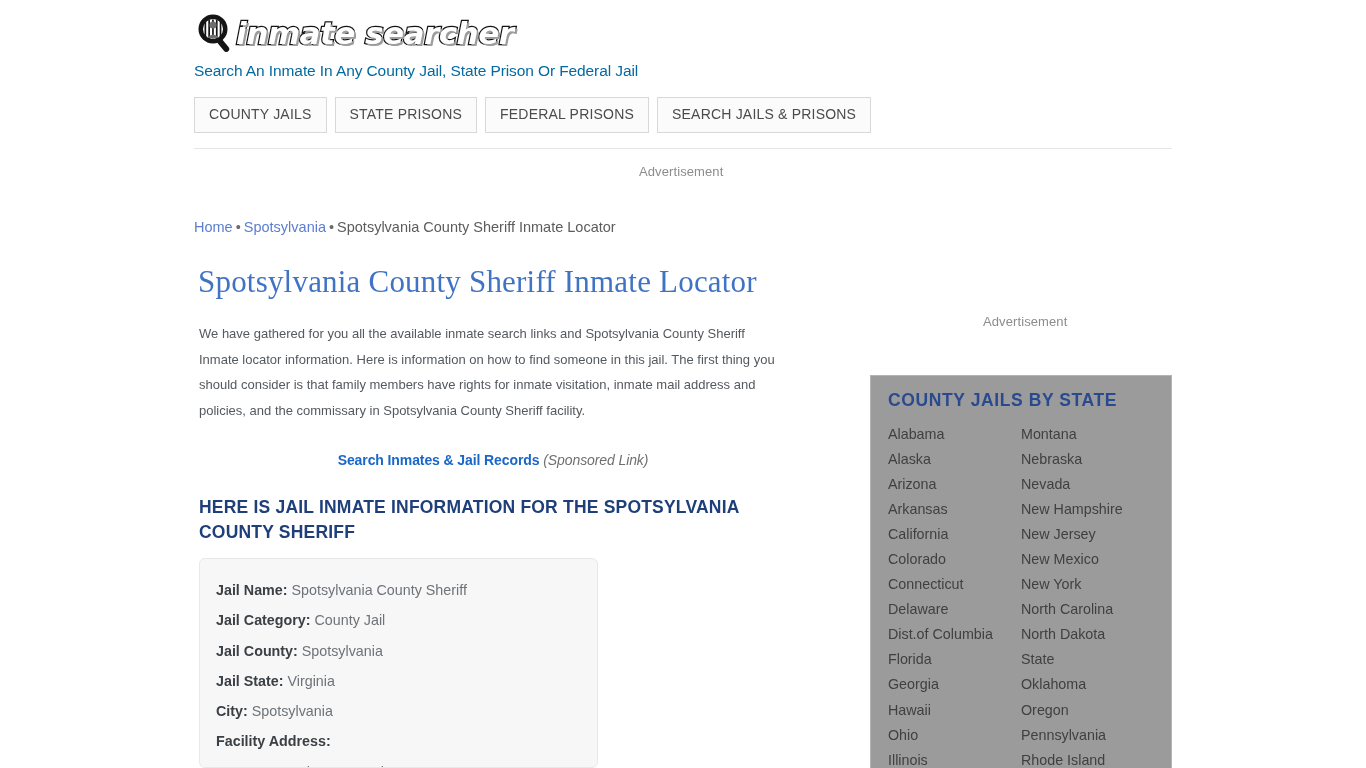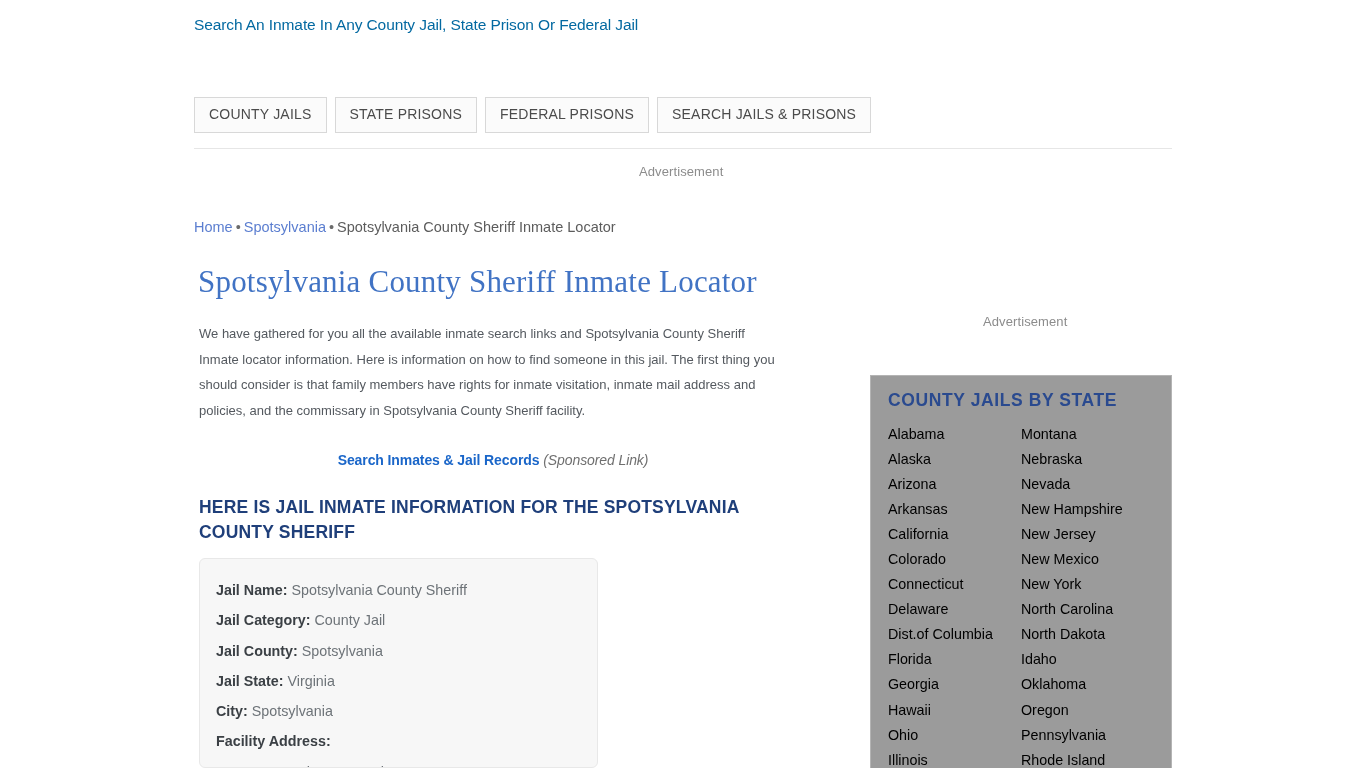--- a/index.html
+++ b/index.html
@@ -222,33 +222,52 @@
     display: flex;
     margin-top: 11px;
   }
   .state-col {
     display: flex;
     flex-direction: column;
   }
   .state-col.left { width: 133px; padding-left: 17px; }
   .state-col.right { padding-left: 0px; }
   .state-link {
-    color: #000000;
+    color: #404040;
     font-size: 14.3px;
     text-decoration: none;
     line-height: 25.05px;
     white-space: nowrap;
   }
 </style>
 </head>
 <body>
 
 <div class="page">
 
   <div class="header">
+    <div class="logo-row">
+      <span class="logo-icon">
+        <svg viewBox="0 0 40 42" width="40" height="42">
+          <circle cx="19" cy="17" r="14.5" fill="#141414"></circle>
+          <circle cx="19" cy="17" r="10" fill="#ffffff"></circle>
+          <g fill="#141414">
+            <rect x="10.5" y="7.5" width="1.7" height="19"></rect>
+            <rect x="14.3" y="7.5" width="1.7" height="19"></rect>
+            <rect x="18.1" y="7.5" width="1.7" height="19"></rect>
+            <rect x="21.9" y="7.5" width="1.7" height="19"></rect>
+            <rect x="25.7" y="7.5" width="1.7" height="19"></rect>
+          </g>
+          <circle cx="19" cy="13" r="3.6" fill="#6e6e6e"></circle>
+          <path d="M12.5 26 q6.5 -7 13 0 z" fill="#6e6e6e"></path>
+          <rect x="26" y="26" width="6" height="15" rx="3" fill="#141414" transform="rotate(-40 29 33)"></rect>
+        </svg>
+      </span>
+      <span class="logo-text">inmate searcher</span>
+    </div>
     <div class="tagline">Search An Inmate In Any County Jail, State Prison Or Federal Jail</div>
   </div>
 
   <div class="nav">
     <div class="nav-btn">COUNTY JAILS</div>
     <div class="nav-btn">STATE PRISONS</div>
     <div class="nav-btn">FEDERAL PRISONS</div>
     <div class="nav-btn">SEARCH JAILS &amp; PRISONS</div>
   </div>
   <div class="nav-rule"></div>
@@ -319,21 +338,21 @@
       <div class="state-col right">
           <a href="#" class="state-link">Montana</a>
           <a href="#" class="state-link">Nebraska</a>
           <a href="#" class="state-link">Nevada</a>
           <a href="#" class="state-link">New Hampshire</a>
           <a href="#" class="state-link">New Jersey</a>
           <a href="#" class="state-link">New Mexico</a>
           <a href="#" class="state-link">New York</a>
           <a href="#" class="state-link">North Carolina</a>
           <a href="#" class="state-link">North Dakota</a>
-          <a href="#" class="state-link">Idaho</a>
+          <a href="#" class="state-link">State</a>
           <a href="#" class="state-link">Oklahoma</a>
           <a href="#" class="state-link">Oregon</a>
           <a href="#" class="state-link">Pennsylvania</a>
           <a href="#" class="state-link">Rhode Island</a>
         </div>
     </div>
   </div>
 
 </div>
 

